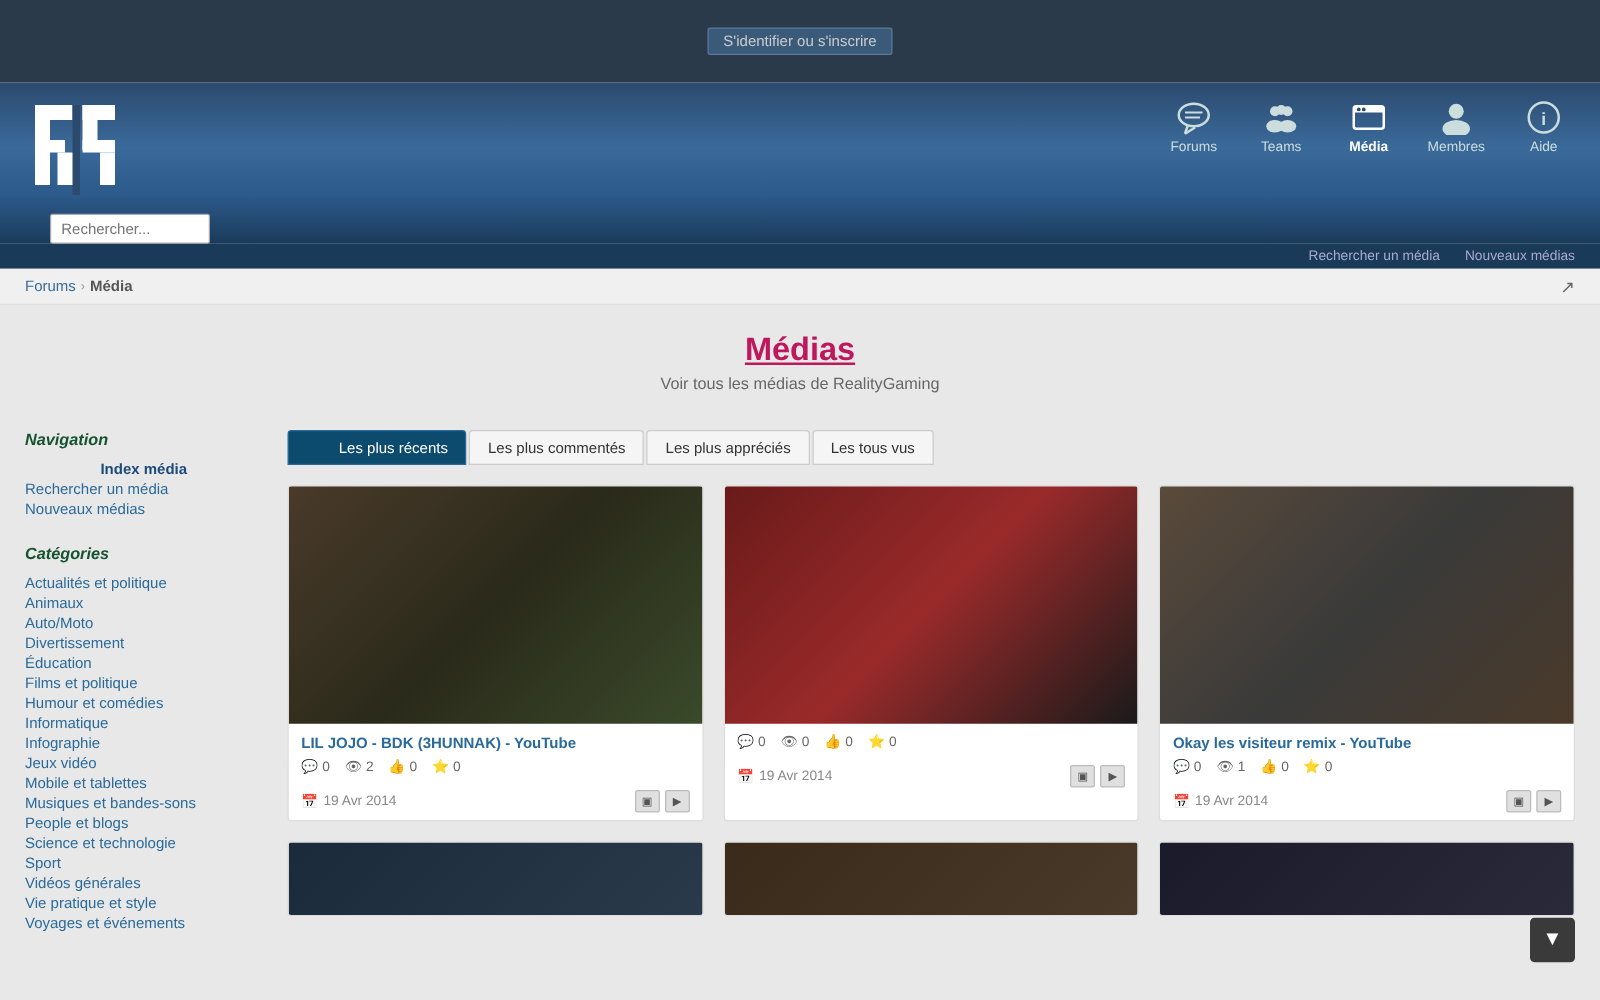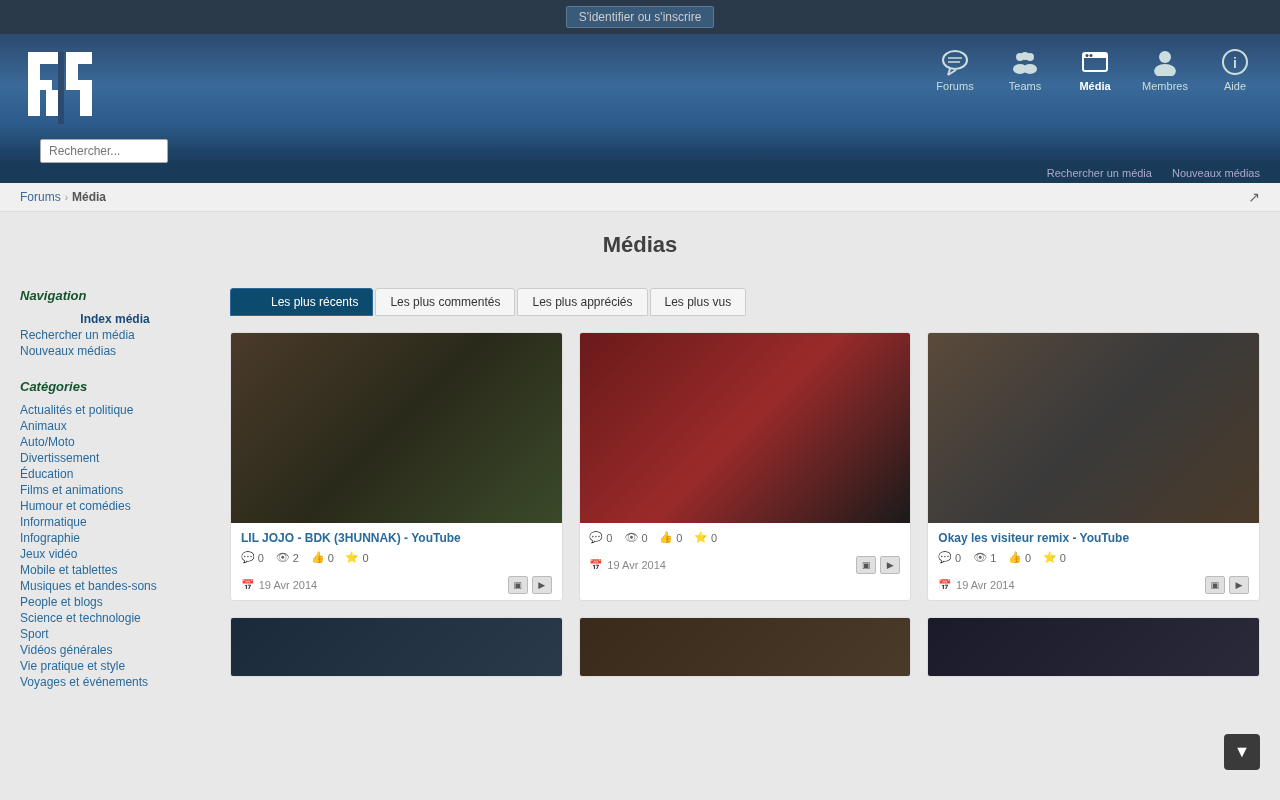--- a/index.html
+++ b/index.html
@@ -2,21 +2,21 @@
 <html><head>
   <meta charset="utf-8">
   <style>
     * { margin: 0; padding: 0; box-sizing: border-box; }
     body { font-family: Arial, sans-serif; font-size: 13px; background: #e8e8e8; color: #333; }
 
     
     .top-bar {
       background: #2a3a4a;
       text-align: center;
-      padding: 6px;
+      padding: 22px;
     }
     .login-btn {
       background: #3a5a7a;
       color: #ccc;
       border: 1px solid #5a7a9a;
       padding: 3px 12px;
       font-size: 12px;
       cursor: pointer;
       border-radius: 2px;
     }
@@ -117,23 +117,24 @@
       gap: 20px;
       max-width: 1280px;
     }
 
     
     .page-header {
       text-align: center;
       padding: 20px 0 10px;
     }
     .page-title {
-      font-size: 22px;
-      color: #404040;
+      font-size: 26px;
+      color: #be185d;
       font-weight: bold;
+      text-decoration: underline;
     }
     .page-subtitle {
       font-size: 13px;
       color: #666;
       margin-top: 4px;
     }
 
     
     .sidebar {
       width: 190px;
@@ -397,39 +398,40 @@
   <div class="breadcrumb">
     <a>Forums</a>
     <span class="breadcrumb-sep">›</span>
     <span class="breadcrumb-current">Média</span>
   </div>
   <span class="external-link">↗</span>
 </div>
 
 <div class="page-header">
   <h1 class="page-title">Médias</h1>
+  <p class="page-subtitle">Voir tous les médias de RealityGaming</p>
 </div>
 
 <div class="main-container">
 
   <div class="sidebar">
     <div class="sidebar-section">
       <div class="sidebar-title">Navigation</div>
       <a class="sidebar-link active">Index média</a>
       <a class="sidebar-link">Rechercher un média</a>
       <a class="sidebar-link">Nouveaux médias</a>
     </div>
     <div class="sidebar-section">
       <div class="sidebar-title">Catégories</div>
       <a class="sidebar-link">Actualités et politique</a>
       <a class="sidebar-link">Animaux</a>
       <a class="sidebar-link">Auto/Moto</a>
       <a class="sidebar-link">Divertissement</a>
       <a class="sidebar-link">Éducation</a>
-      <a class="sidebar-link">Films et animations</a>
+      <a class="sidebar-link">Films et politique</a>
       <a class="sidebar-link">Humour et comédies</a>
       <a class="sidebar-link">Informatique</a>
       <a class="sidebar-link">Infographie</a>
       <a class="sidebar-link">Jeux vidéo</a>
       <a class="sidebar-link">Mobile et tablettes</a>
       <a class="sidebar-link">Musiques et bandes-sons</a>
       <a class="sidebar-link">People et blogs</a>
       <a class="sidebar-link">Science et technologie</a>
       <a class="sidebar-link">Sport</a>
       <a class="sidebar-link">Vidéos générales</a>
@@ -438,21 +440,21 @@
     </div>
   </div>
 
   <div class="content-area">
 
     <div class="tabs-container">
       <div class="tabs">
         <div class="tab active">Les plus récents</div>
         <div class="tab">Les plus commentés</div>
         <div class="tab">Les plus appréciés</div>
-        <div class="tab">Les plus vus</div>
+        <div class="tab">Les tous vus</div>
       </div>
     </div>
 
     <div class="media-grid">
 
       <div class="media-card">
         <div class="media-thumb-placeholder thumb-dark"></div>
         <div class="media-info">
           <div class="media-title">LIL JOJO - BDK (3HUNNAK) - YouTube</div>
           <div class="media-stats">

